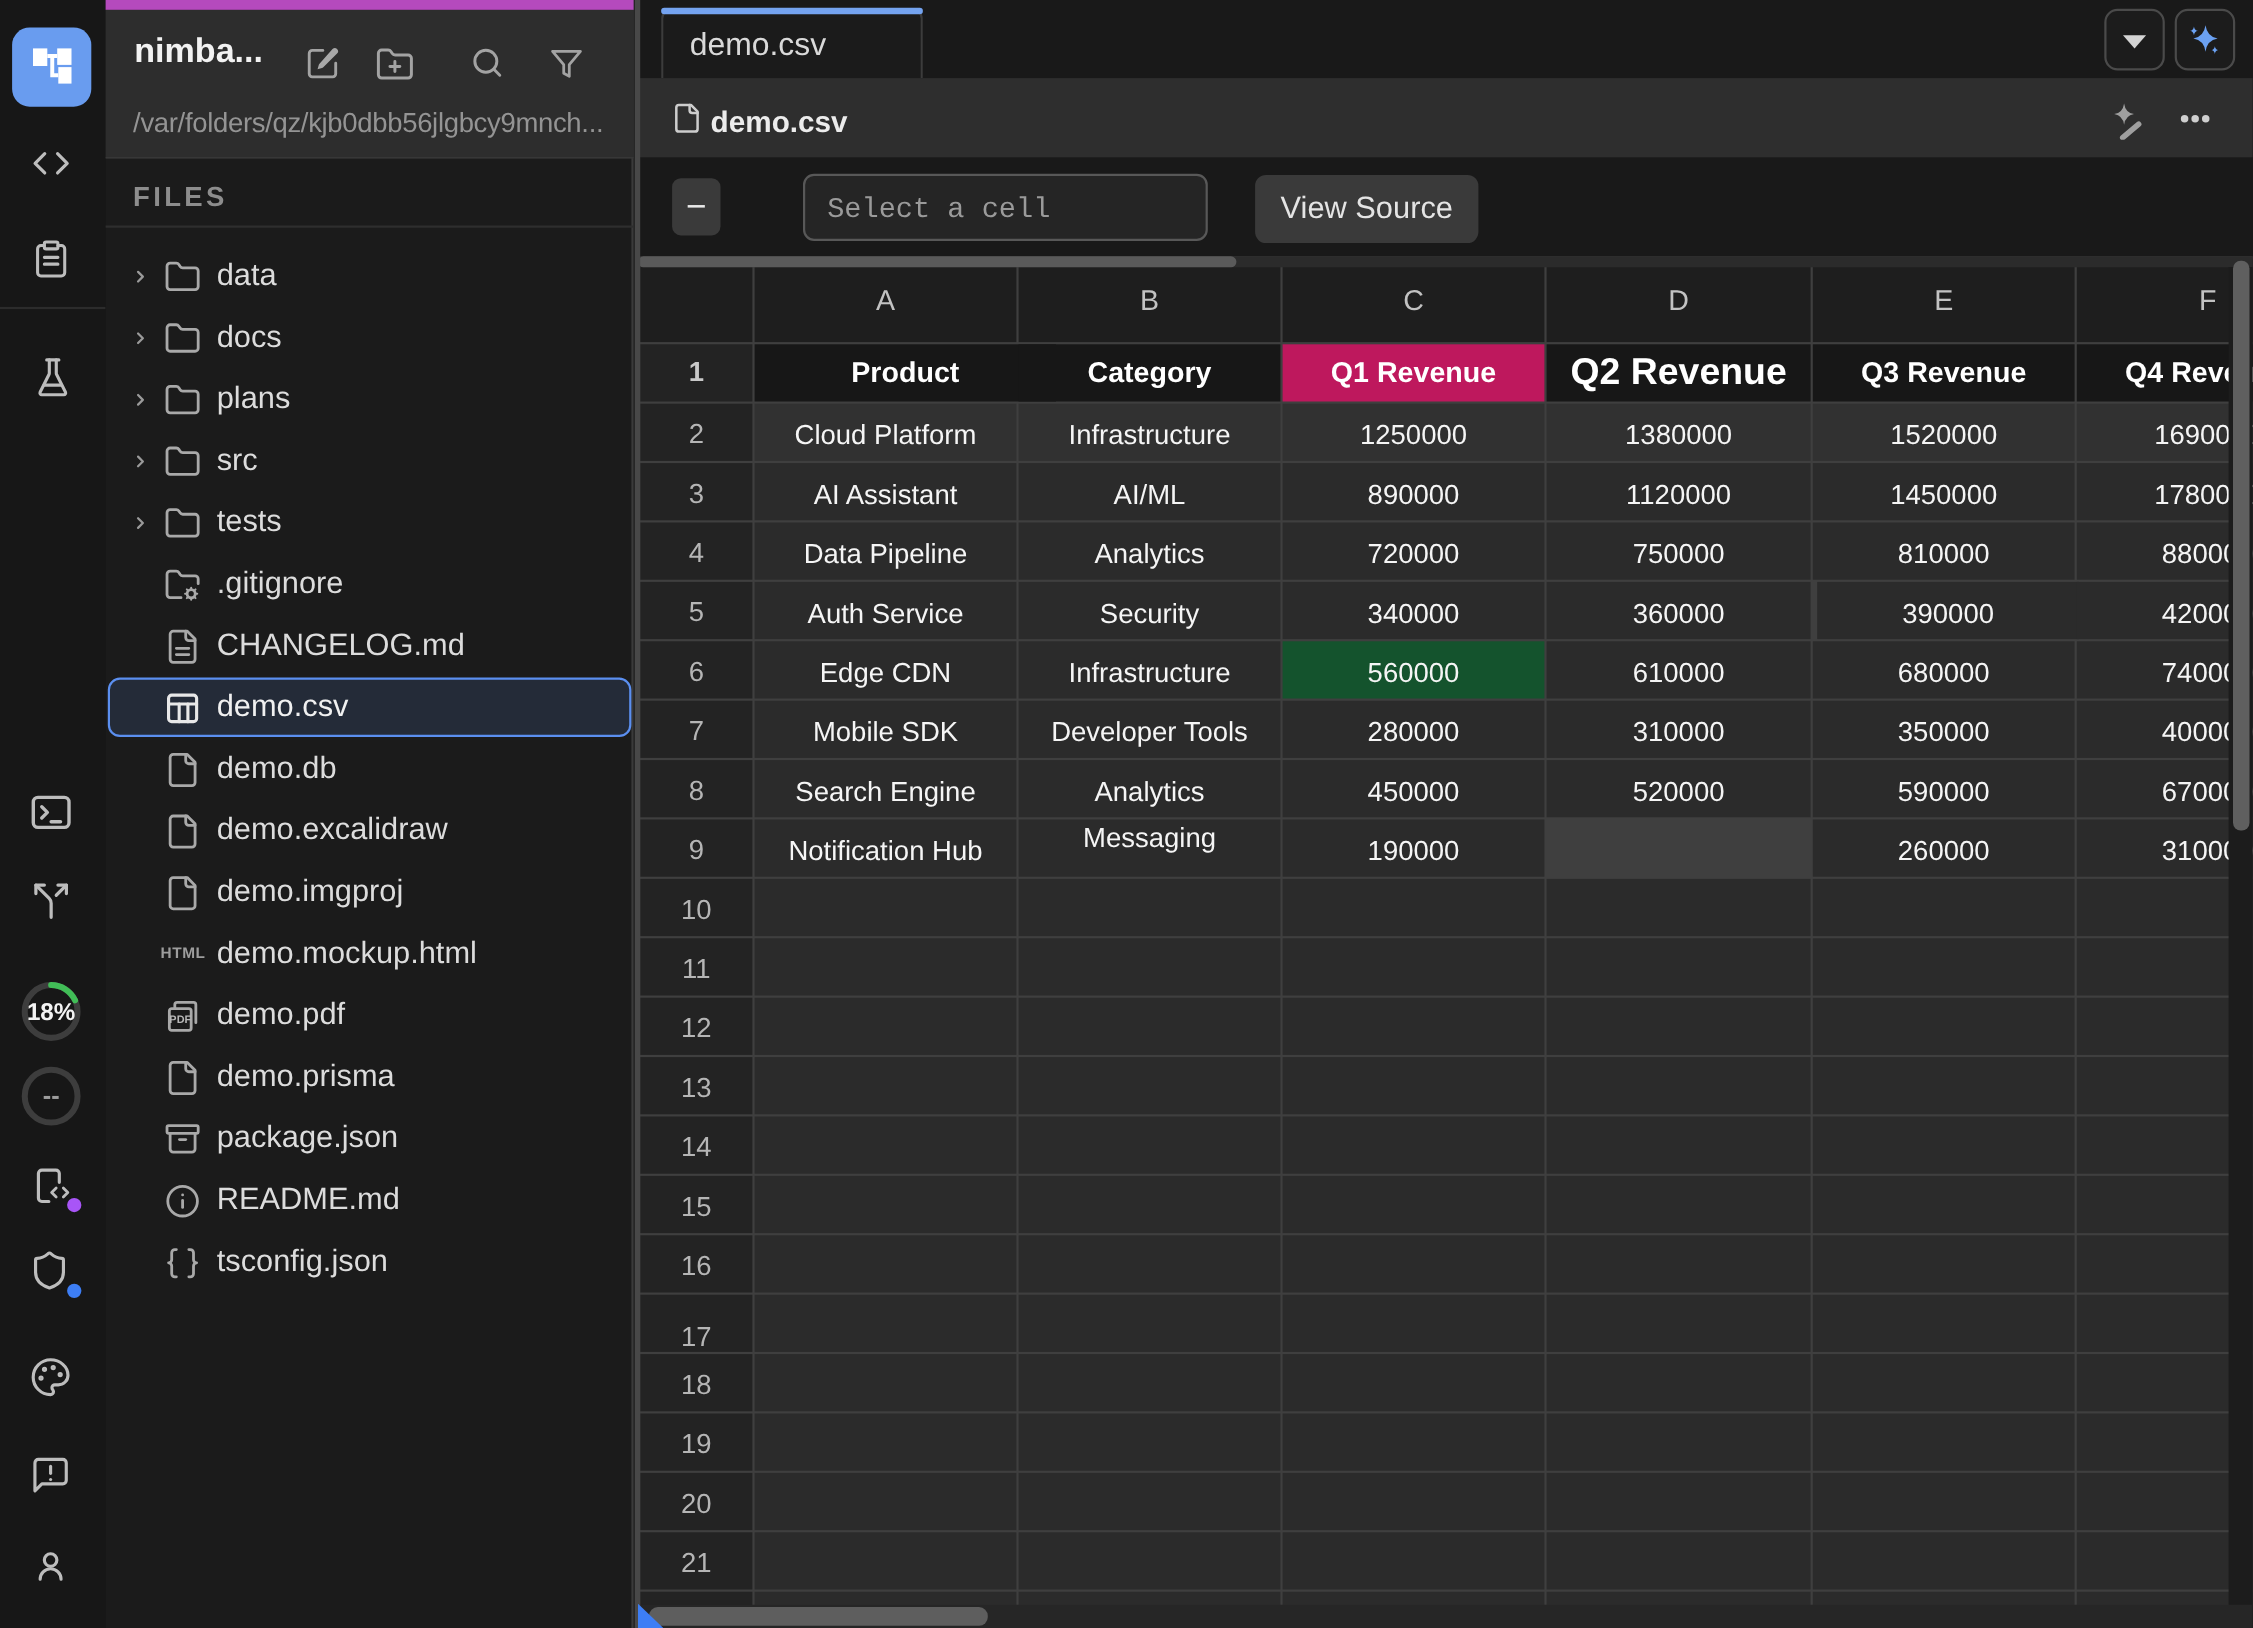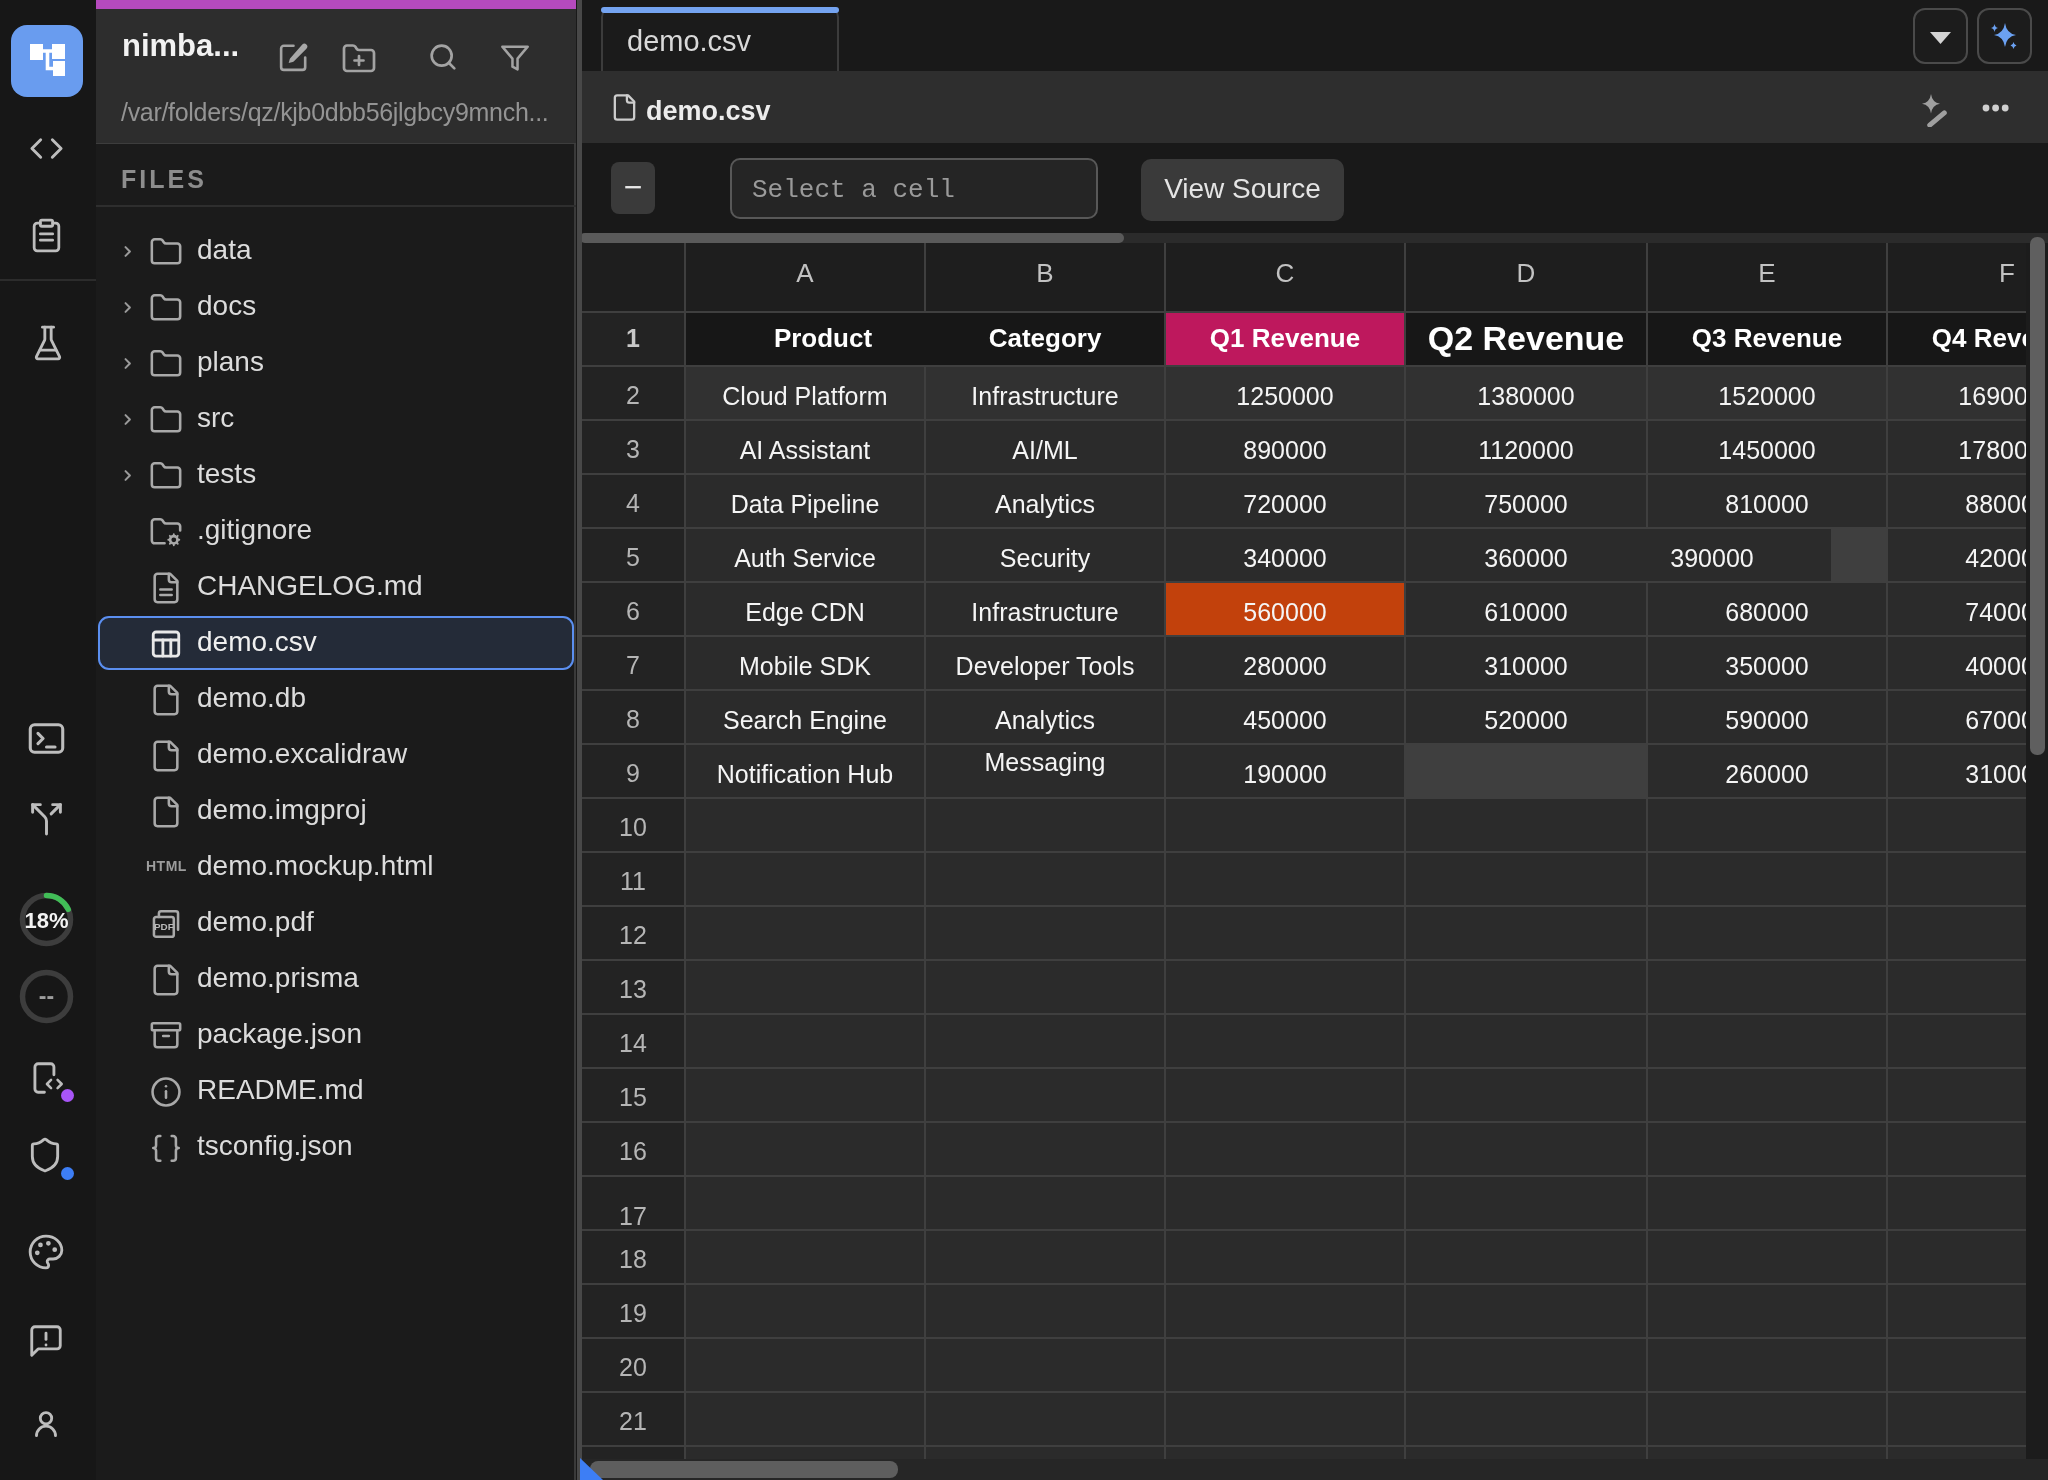--- a/index.html
+++ b/index.html
@@ -342,36 +342,36 @@
       </div>
 <div class="abs" style="left:346px;top:296px;width:238px;height:52px;background:#2b2b2b;display:flex;align-items:center;justify-content:center;overflow:hidden">
         <div style="width:100%;text-align:center;font-size:25px;color:#f5f5f5;transform:translateY(3px)">Security</div>
       </div>
 <div class="abs" style="left:586px;top:296px;width:238px;height:52px;background:#2b2b2b;display:flex;align-items:center;justify-content:center;overflow:hidden">
         <div style="width:100%;text-align:center;font-size:25px;color:#f5f5f5;transform:translateY(3px)">340000</div>
       </div>
 <div class="abs" style="left:826px;top:296px;width:240px;height:52px;background:#2b2b2b;display:flex;align-items:center;justify-content:center;overflow:hidden">
         <div style="width:100%;text-align:center;font-size:25px;color:#f5f5f5;transform:translateY(3px)">360000</div>
       </div>
-<div class="abs" style="left:1013px;top:296px;width:238px;height:52px;background:#2b2b2b;display:flex;align-items:center;justify-content:center;overflow:hidden">
+<div class="abs" style="left:1072px;top:296px;width:238px;height:52px;background:#2b2b2b;display:flex;align-items:center;justify-content:center;overflow:hidden">
         <div style="width:100%;text-align:center;font-size:25px;color:#f5f5f5;transform:translateY(3px)">390000</div>
       </div>
 <div class="abs" style="left:1308px;top:296px;width:238px;height:52px;background:#2b2b2b;display:flex;align-items:center;justify-content:center;overflow:hidden">
         <div style="width:100%;text-align:center;font-size:25px;color:#f5f5f5;transform:translateY(3px)">420000</div>
       </div>
 <div class="abs" style="left:2px;top:350px;width:102px;height:52px;background:#232323;display:flex;align-items:center;justify-content:center;overflow:hidden">
         <div style="width:100%;text-align:center;font-size:25px;color:#b5b5b5;transform:translateY(2px)">6</div>
       </div>
 <div class="abs" style="left:106px;top:350px;width:238px;height:52px;background:#2b2b2b;display:flex;align-items:center;justify-content:center;overflow:hidden">
         <div style="width:100%;text-align:center;font-size:25px;color:#f5f5f5;transform:translateY(3px)">Edge CDN</div>
       </div>
 <div class="abs" style="left:346px;top:350px;width:238px;height:52px;background:#2b2b2b;display:flex;align-items:center;justify-content:center;overflow:hidden">
         <div style="width:100%;text-align:center;font-size:25px;color:#f5f5f5;transform:translateY(3px)">Infrastructure</div>
       </div>
-<div class="abs" style="left:586px;top:350px;width:238px;height:52px;background:#c2410c;display:flex;align-items:center;justify-content:center;overflow:hidden">
+<div class="abs" style="left:586px;top:350px;width:238px;height:52px;background:#14532d;display:flex;align-items:center;justify-content:center;overflow:hidden">
         <div style="width:100%;text-align:center;font-size:25px;color:#f5f5f5;transform:translateY(3px)">560000</div>
       </div>
 <div class="abs" style="left:826px;top:350px;width:240px;height:52px;background:#2b2b2b;display:flex;align-items:center;justify-content:center;overflow:hidden">
         <div style="width:100%;text-align:center;font-size:25px;color:#f5f5f5;transform:translateY(3px)">610000</div>
       </div>
 <div class="abs" style="left:1068px;top:350px;width:238px;height:52px;background:#2b2b2b;display:flex;align-items:center;justify-content:center;overflow:hidden">
         <div style="width:100%;text-align:center;font-size:25px;color:#f5f5f5;transform:translateY(3px)">680000</div>
       </div>
 <div class="abs" style="left:1308px;top:350px;width:238px;height:52px;background:#2b2b2b;display:flex;align-items:center;justify-content:center;overflow:hidden">
         <div style="width:100%;text-align:center;font-size:25px;color:#f5f5f5;transform:translateY(3px)">740000</div>

